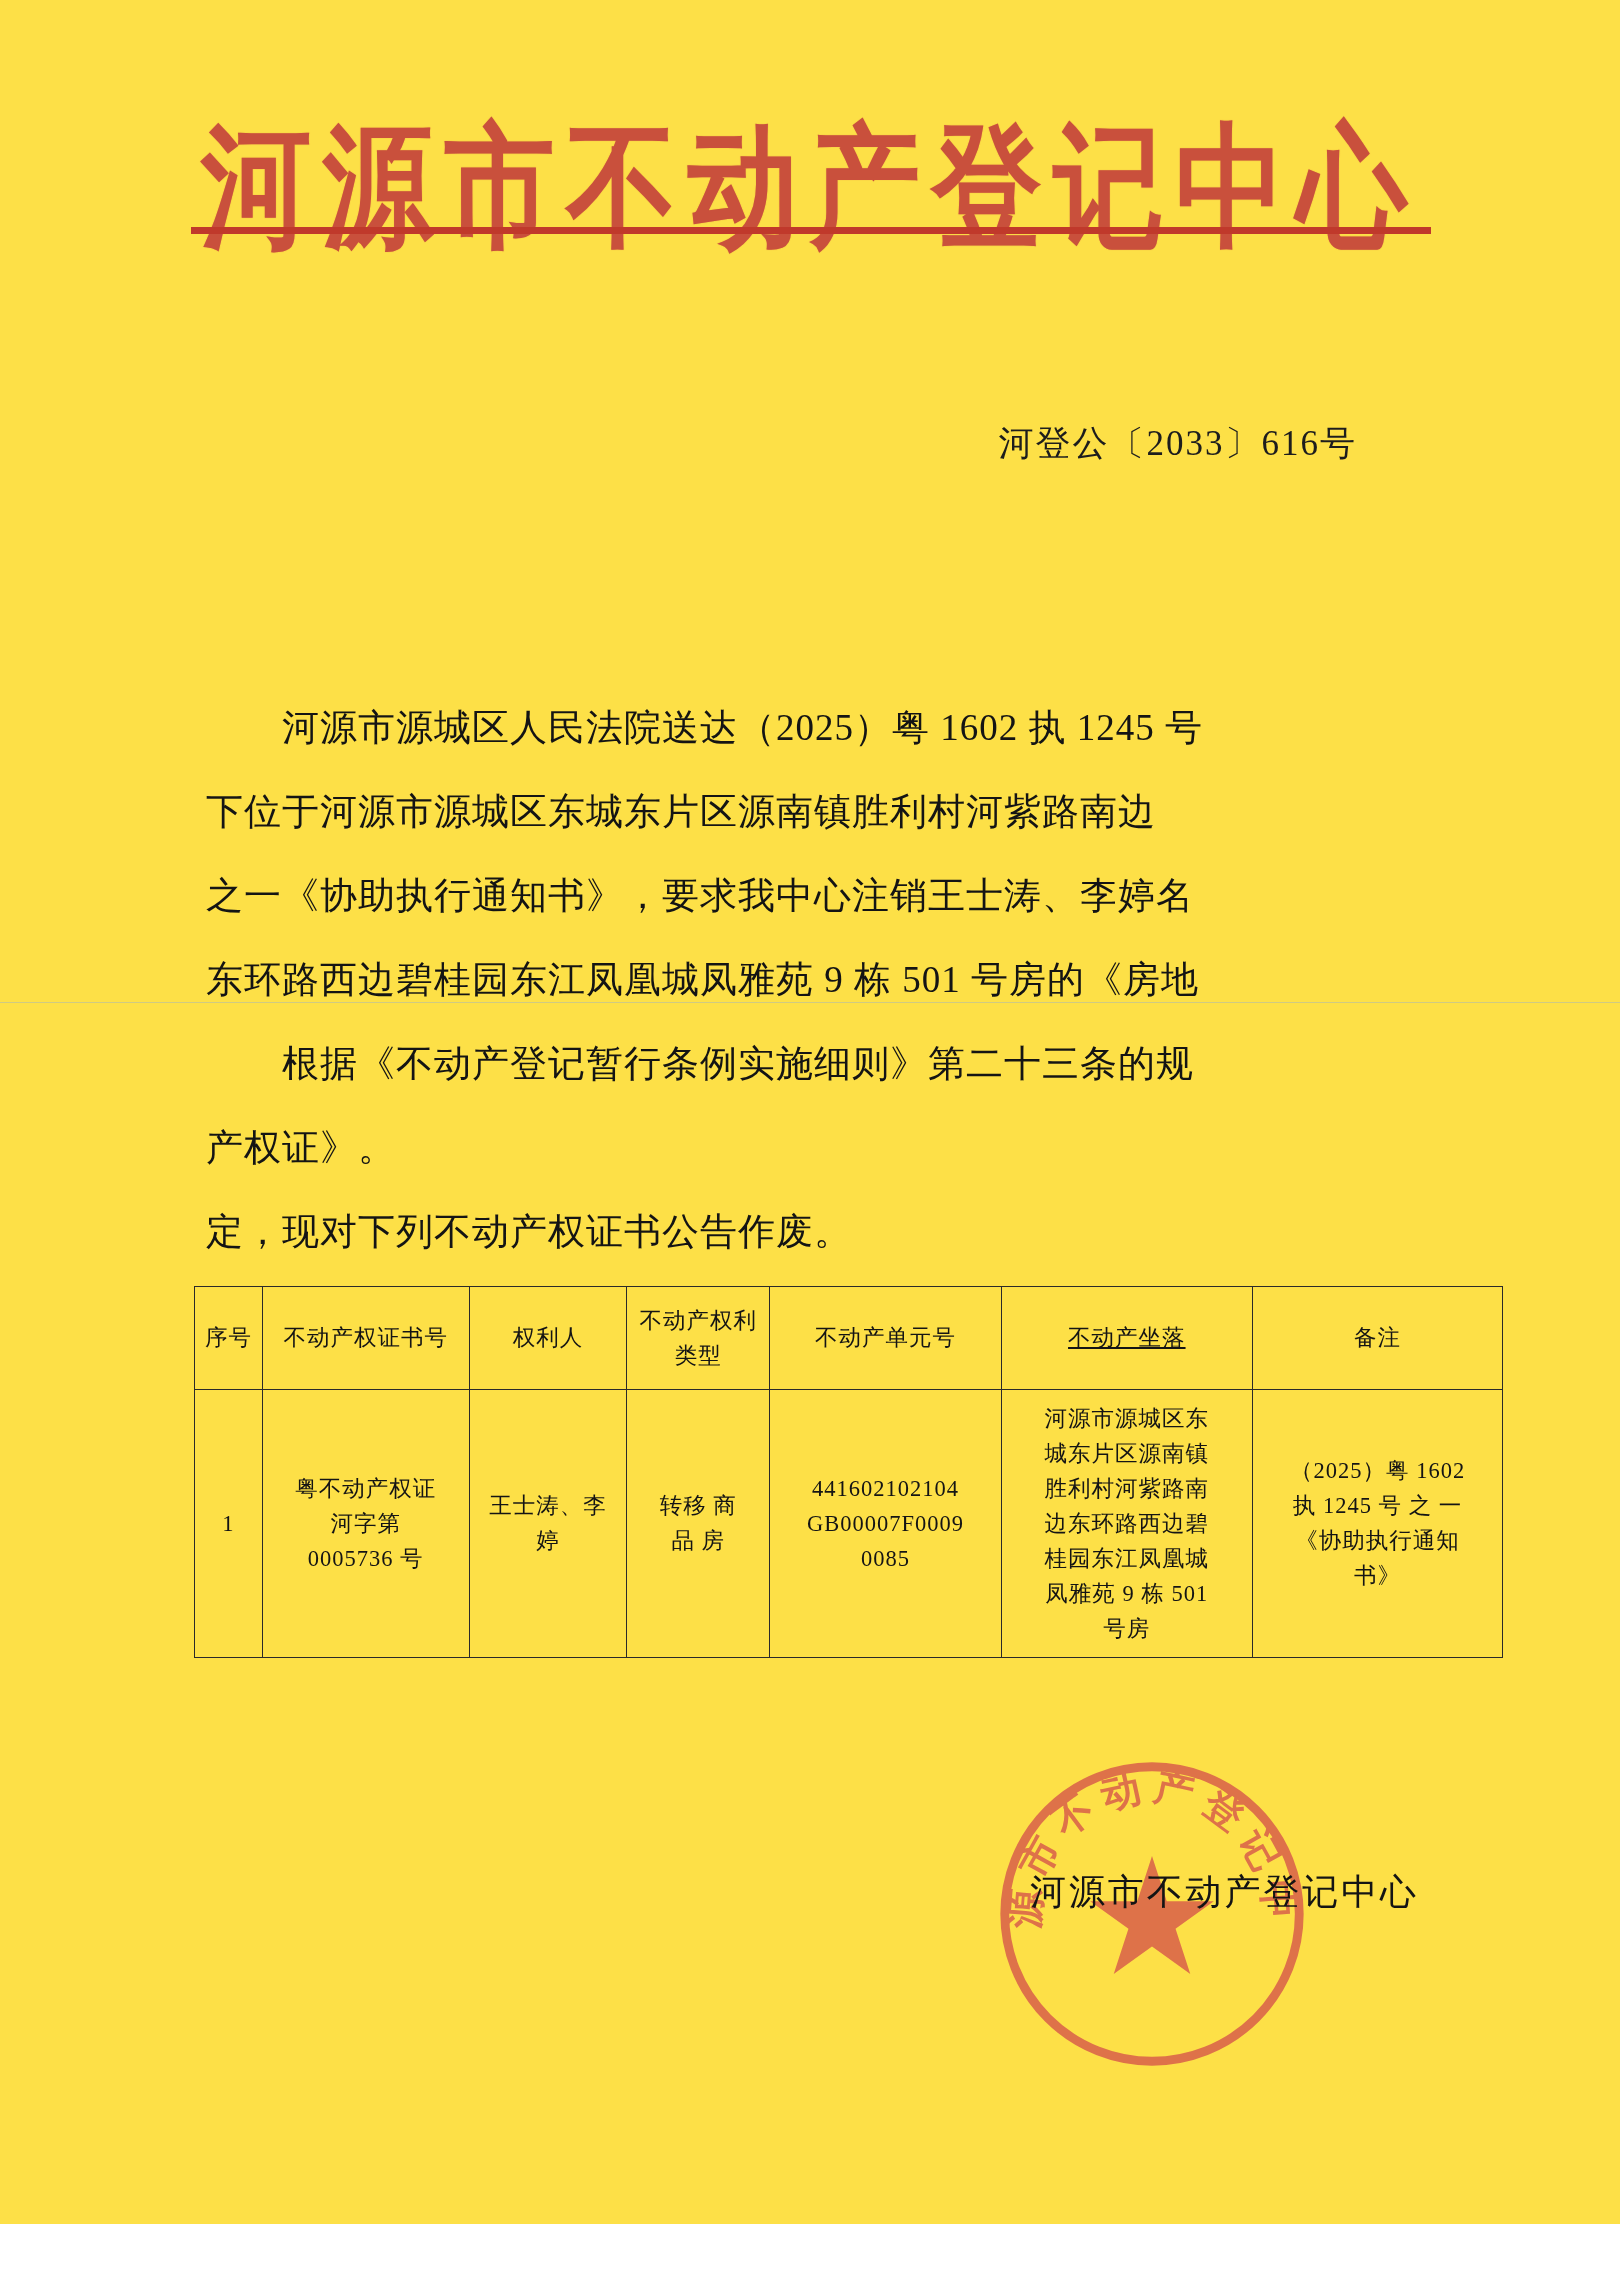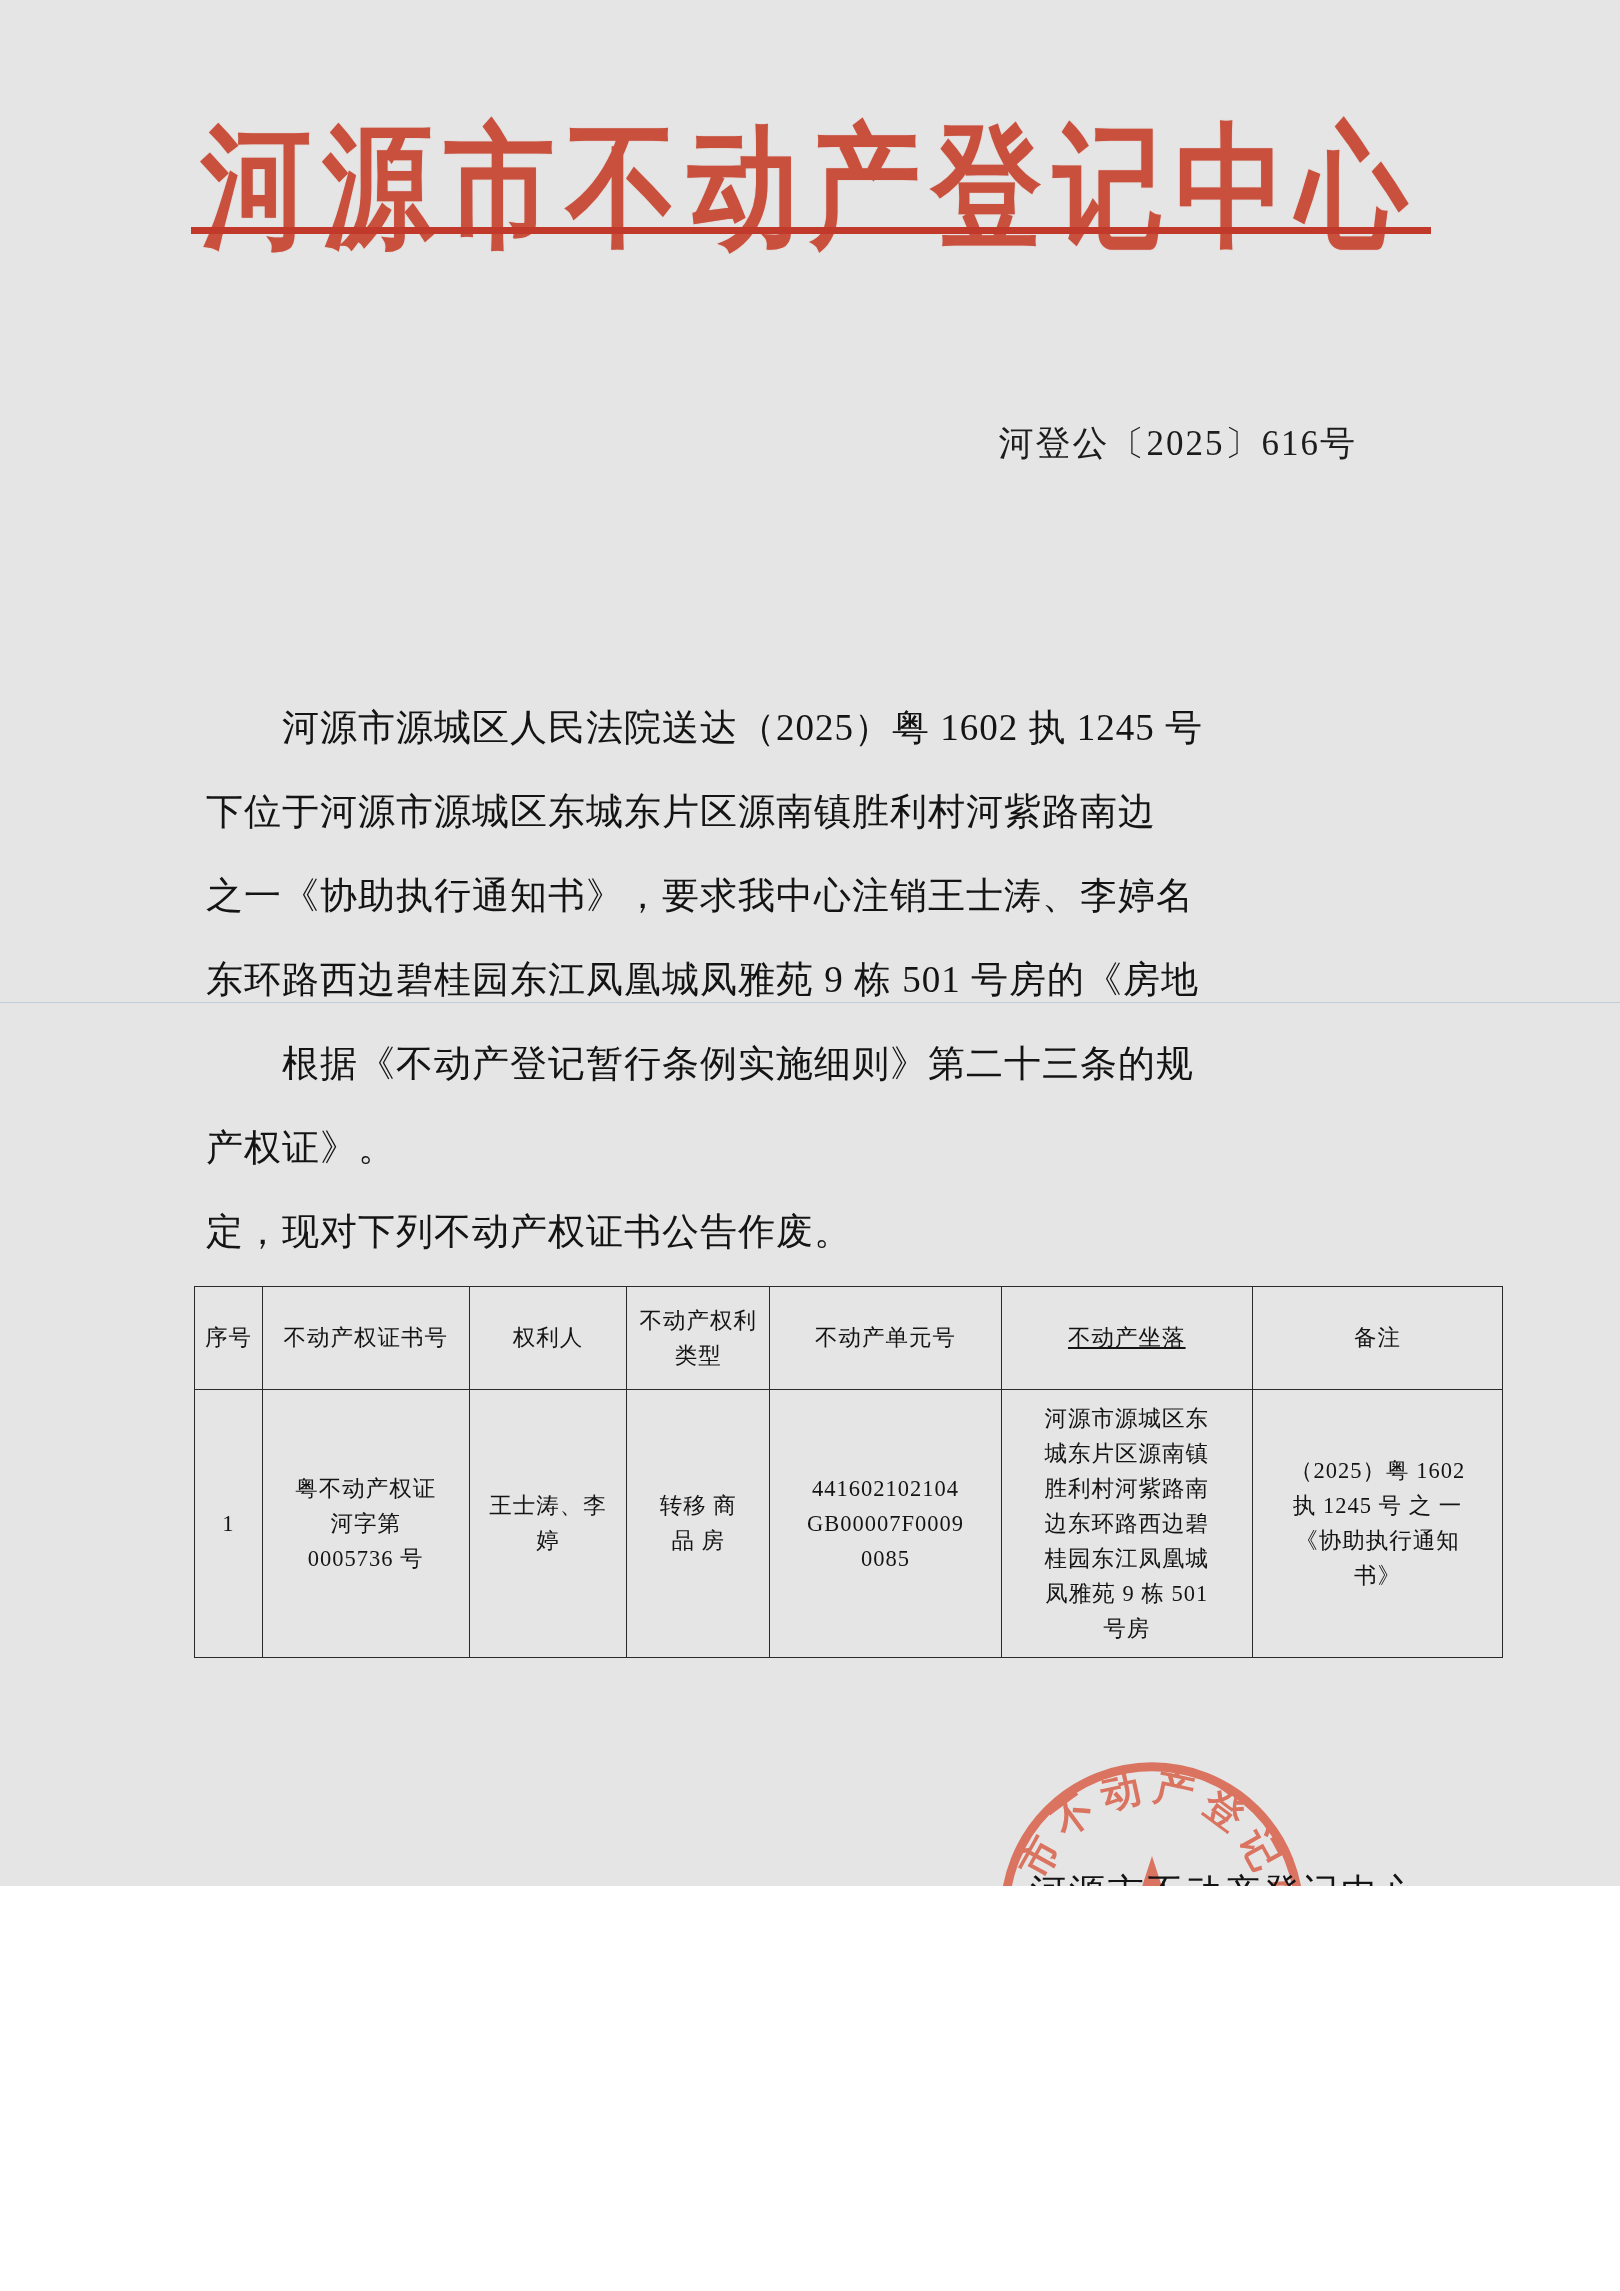--- a/index.html
+++ b/index.html
@@ -7,22 +7,22 @@
     padding: 0;
     background: #ffffff;
   }
   body {
     font-family: "Liberation Serif", "DejaVu Serif", serif;
     color: #111111;
   }
   .page {
     position: relative;
     width: 1620px;
-    height: 1886px;
-    background: #e5e5e5;
+    height: 2224px;
+    background: #fde047;
     overflow: hidden;
     box-sizing: border-box;
   }
 
   
   .letterhead {
     position: absolute;
     left: 0;
     top: 118px;
     width: 100%;
@@ -167,21 +167,21 @@
 </head>
 <body>
 
 <div class="page">
 
   <div class="letterhead">
     <div class="letterhead-title">河源市不动产登记中心</div>
   </div>
   <div class="letterhead-rule"></div>
 
-  <div class="doc-number">河登公〔2025〕616号</div>
+  <div class="doc-number">河登公〔2033〕616号</div>
 
 
   <div class="scan-line"></div>
 
   <div class="body-block">
     <div class="body-line indent">河源市源城区人民法院送达（2025）粤 1602 执 1245 号</div>
     <div class="body-line">下位于河源市源城区东城东片区源南镇胜利村河紫路南边</div>
     <div class="body-line">之一《协助执行通知书》，要求我中心注销王士涛、李婷名</div>
     <div class="body-line">东环路西边碧桂园东江凤凰城凤雅苑 9 栋 501 号房的《房地</div>
     <div class="body-line indent">根据《不动产登记暂行条例实施细则》第二十三条的规</div>

